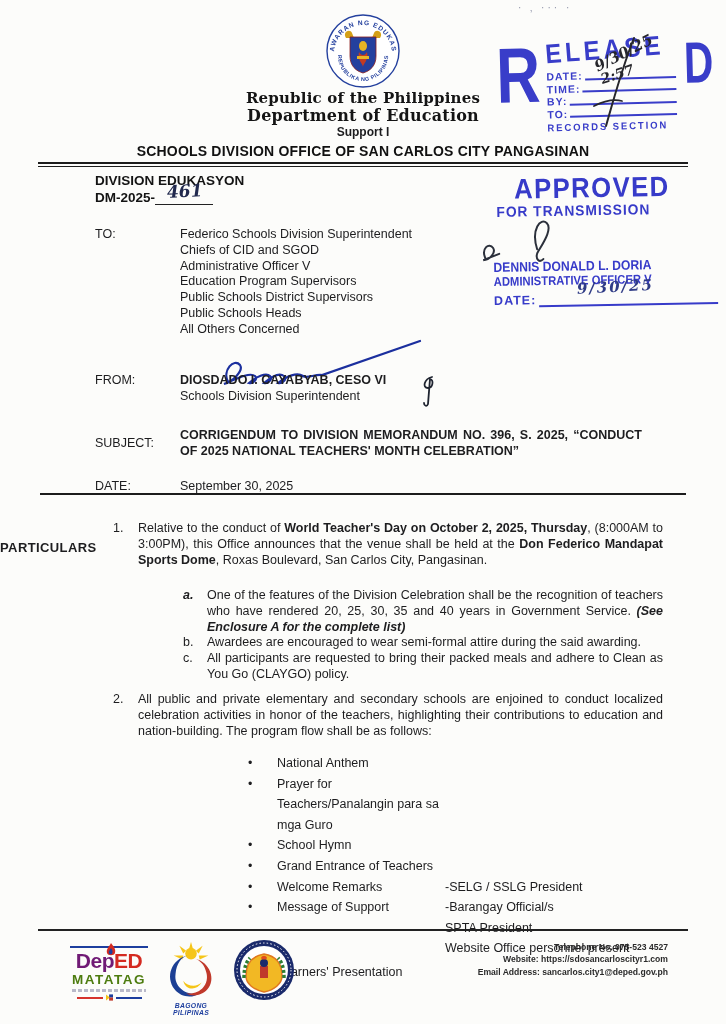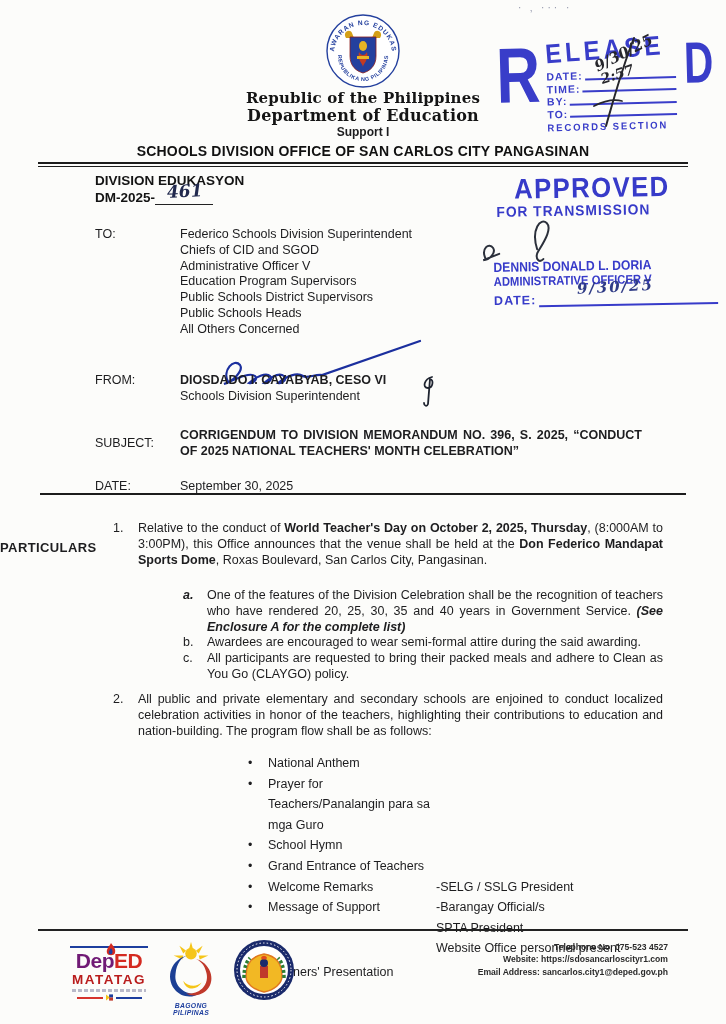--- a/index.html
+++ b/index.html
@@ -86,32 +86,32 @@
   .subitem .txt{flex:1; text-align:justify;}
   .bi{font-weight:bold; font-style:italic;}
   .ltr-a{font-weight:bold; font-style:italic;}
 
   
   .program{position:absolute; top:753px; left:248px; font-size:12.5px;}
   .p-row{display:flex; line-height:20.6px;}
   .p-row .bullet{width:20px; flex:none;}
   .p-row .bullet::before{content:"•";}
   .p-row .bullet.empty::before{content:"";}
-  .p-row .item{width:168px; flex:none;}
+  .p-row .item{width:168px; flex:none;margin-left:9px;}
   .p-row .right{white-space:nowrap;}
   .p-last{margin-top:3px;}
 
   
   .footer-rule{position:absolute; top:929px; left:38px; width:650px; border-top:2.2px solid #222;}
   .logo-deped{position:absolute; top:946px; left:66px; width:86px; text-align:center;}
   .dm-topline{height:2px; background:#1d3e9e; margin:0 4px 2px;}
   .dm-name{position:relative; font-weight:bold; font-size:21px; line-height:22px; letter-spacing:-.5px;}
   .dm-dep{color:#701a75;} .dm-ed{color:#d42a20;}
   .dm-flame{position:absolute; top:-7px; left:39px;}
-  .dm-matatag{font-weight:bold; font-size:13.5px; color:#b91c1c; letter-spacing:1.5px; line-height:15px;}
+  .dm-matatag{font-weight:bold; font-size:13.5px; color:#4d7c0f; letter-spacing:1.5px; line-height:15px;}
   .dm-tiny{height:3px; margin:2px 6px; background:repeating-linear-gradient(90deg,#b9b9c9 0 4px,transparent 4px 6px);}
   .dm-bars{display:flex; align-items:center; justify-content:center; gap:3px; margin-top:1px;}
   .dm-bars .bar{height:2px; width:26px;}
   .bar-red{background:#d6332c;} .bar-blue{background:#1d3e9e;}
   .dm-bars .flag{width:7px; height:7px;}
   .logo-bagong{position:absolute; top:942px; left:158px; width:66px; text-align:center;}
   .bp-label{font-size:6.8px; font-weight:bold; font-style:italic; color:#1d3e9e; letter-spacing:.3px; margin-top:-2px;}
   .logo-sdo{position:absolute; top:938px; left:232px;}
   .footer-address{position:absolute; top:941px; right:58px; text-align:right; font-size:8.6px; font-weight:bold; line-height:12.4px; color:#2b2b2b;}
 </style>

